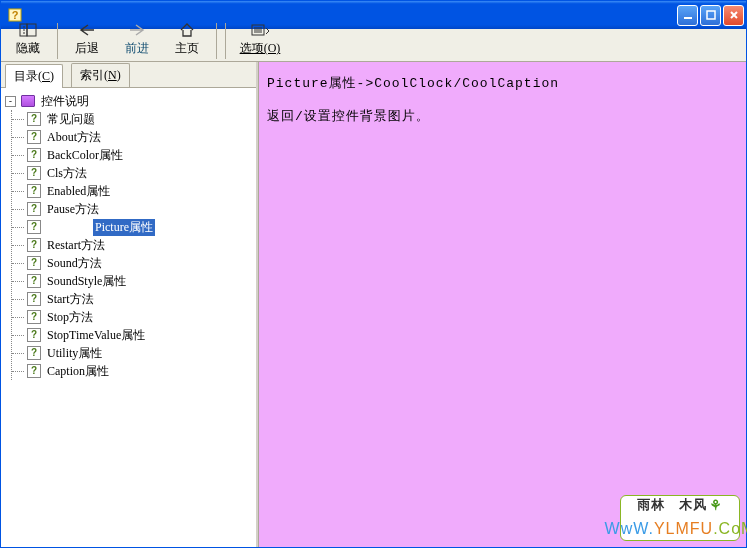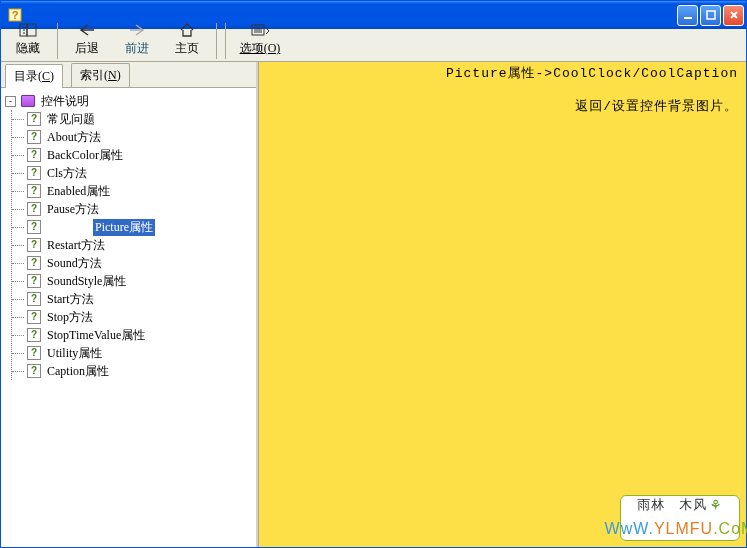--- a/index.html
+++ b/index.html
@@ -31,24 +31,24 @@
 .row { display: flex; align-items: center; height: 18px; padding-left: 0; white-space: nowrap; cursor: pointer; }
 .root-row { display: flex; align-items: center; height: 18px; cursor: pointer; }
 .toggle { width: 11px; height: 11px; border: 1px solid #888; background: #fff; font-size: 9px; line-height: 9px; text-align: center; margin: 0 4px 0 2px; font-family: monospace; }
 .conn { width: 14px; height: 18px; position: relative; }
 .conn::before { content: ""; position: absolute; left: 0; top: 9px; width: 12px; border-top: 1px dotted #888; }
 .nodeicon { width: 16px; height: 14px; margin-right: 3px; display: flex; align-items: center; justify-content: center; }
 .qmark { width: 14px; height: 14px; border: 1px solid #888; background: #fff; font-size: 10px; text-align: center; line-height: 12px; color: #4a7a1a; font-family: Arial; font-weight: bold; }
 .booki { width: 14px; height: 12px; background: linear-gradient(#d47aff, #b050e0); border: 1px solid #7030a0; border-radius: 1px; }
 .label { padding: 0 2px; }
 .label.selected { background: #316ac5; color: #fff; margin-left: 48px; }
-.content { flex: 1; background: #fde047; padding: 2px 8px; font-family: "SimSun", "Courier New", monospace; font-size: 13px; line-height: 1.6; letter-spacing: 1px; position: relative; border-left: 1px solid #aca899; text-align: right; }
+.content { flex: 1; background: #f0abfc; padding: 12px 8px; font-family: "SimSun", "Courier New", monospace; font-size: 13px; line-height: 1.6; letter-spacing: 1px; position: relative; border-left: 1px solid #aca899; }
 .content p { margin-bottom: 12px; }
 .watermark { position: absolute; right: 6px; bottom: 6px; width: 120px; height: 46px; border: 1px solid #8ab624; border-radius: 6px; background: #fff; display: flex; flex-direction: column; align-items: center; justify-content: center; font-family: "SimSun", sans-serif; }
-.watermark .l1 { font-size: 13px; color: #333; display: flex; align-items: center; gap: 2px; }
+.watermark .l1 { font-size: 13px; color: #333; display: flex; align-items: center; gap: 2px; font-weight: bold; }
 .watermark .l2 { font-size: 16px; }
 .watermark .l2 .w { color: #3a9be6; } .watermark .l2 .y { color: #e67e22; } .watermark .l2 .c { color: #8ab624; }
 .logo-leaf { color: #4a9a1a; font-size: 14px; }
 </style>
 </head>
 <body>
 
 <div class="window">
   <div class="titlebar">
     <span class="icon-slot">

